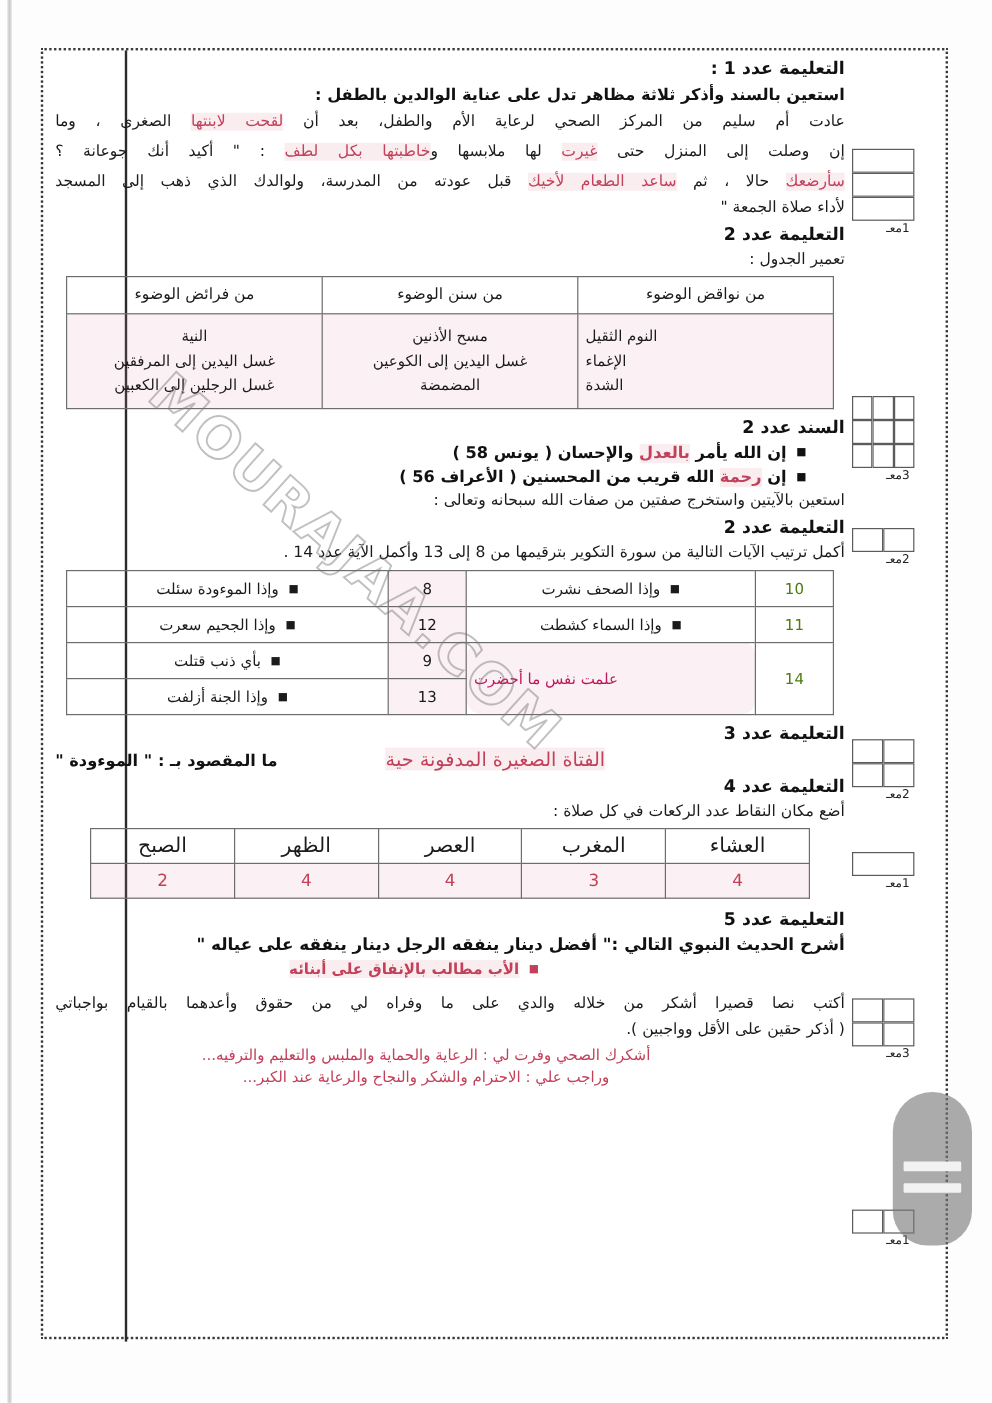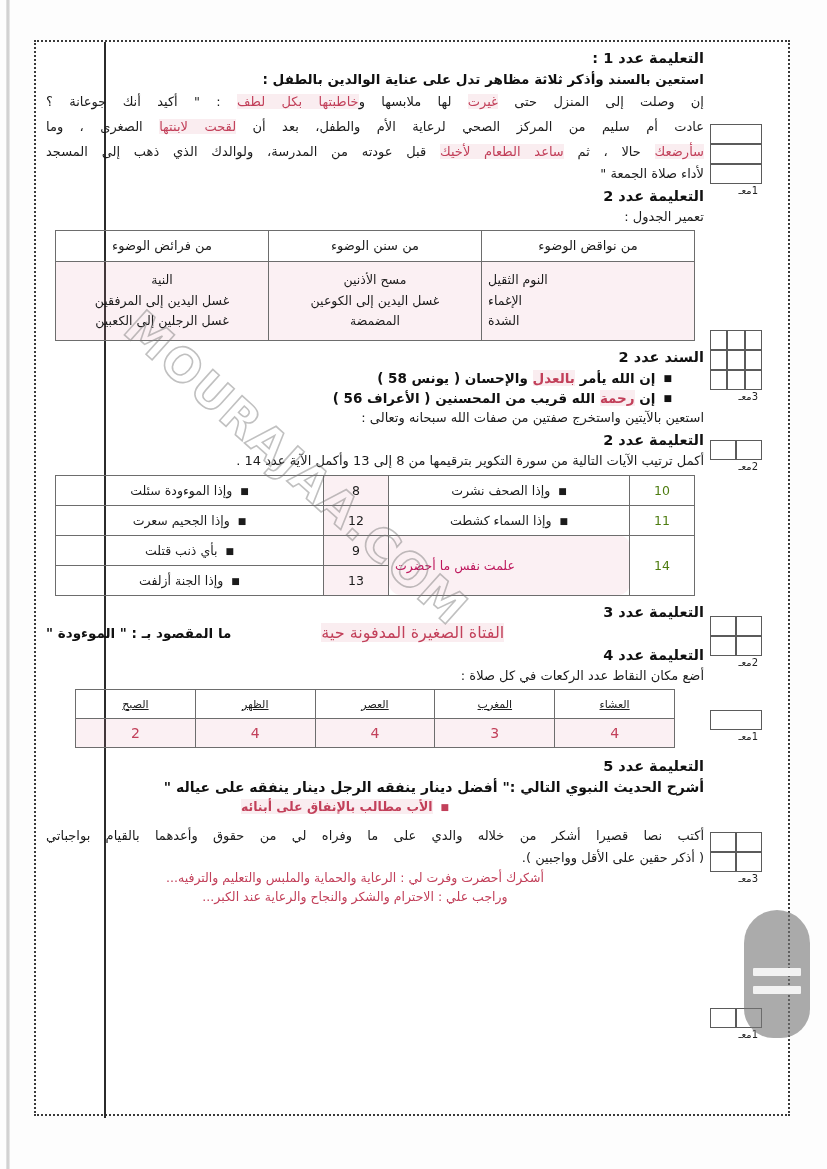--- a/index.html
+++ b/index.html
@@ -167,21 +167,21 @@
   .num-cell {
     width: 52px;
     color: #c2405a;
     background: rgba(226,140,160,0.13);
     font-size: 14px;
   }
   .num-cell.dark { color: #4d7c0f; background: transparent; }
 
   
   table.prayer-table { width: 600px; }
-  table.prayer-table th { height: 24px; font-size: 11px; text-decoration: underline; }
+  table.prayer-table th { height: 24px; font-size: 17px; }
   table.prayer-table td {
     height: 24px;
     font-size: 14px;
     color: #c2405a;
     background: rgba(226,140,160,0.13);
   }
 
   
   .watermark {
     position: absolute;
@@ -323,24 +323,24 @@
       </div>
 
     </div>
 
     <div class="content-col">
 
       <div class="heading">التعليمة عدد 1 :</div>
       <div class="subheading">استعين بالسند وأذكر ثلاثة مظاهر تدل على عناية الوالدين بالطفل :</div>
 
       <div class="just-par">
+        <span>عادت أم سليم من المركز الصحي لرعاية الأم والطفل، بعد أن </span><span class="ans">لقحت لابنتها</span><span> الصغرى ، وما</span>
+      </div>
+      <div class="just-par">
         <span>إن وصلت إلى المنزل حتى </span><span class="ans">غيرت</span><span> لها ملابسها و</span><span class="ans">خاطبتها بكل لطف</span><span> : " أكيد أنك جوعانة ؟</span>
-      </div>
-      <div class="just-par">
-        <span>عادت أم سليم من المركز الصحي لرعاية الأم والطفل، بعد أن </span><span class="ans">لقحت لابنتها</span><span> الصغرى ، وما</span>
       </div>
       <div class="just-par">
         <span class="ans">سأرضعك</span><span> حالا ، ثم </span><span class="ans">ساعد الطعام لأخيك</span><span> قبل عودته من المدرسة، ولوالدك الذي ذهب إلى المسجد</span>
       </div>
       <div class="body-line">لأداء صلاة الجمعة "</div>
 
       <div class="heading" style="margin-top:2px;">التعليمة عدد 2</div>
       <div class="body-line">تعمير الجدول :</div>
 
       <table class="doc-table">
@@ -456,21 +456,21 @@
       <div class="heading" style="margin-top:8px;">التعليمة عدد 5</div>
       <div class="subheading" style="font-size:14px;padding-left:30px;">أشرح الحديث النبوي التالي :" أفضل دينار ينفقه الرجل دينار ينفقه على عياله  "</div>
       <div class="subheading ans-plain" style="font-size:12.5px;text-align:center;padding-right:60px;">
         <span style="font-size:9px;vertical-align:middle;margin-left:8px;">■</span><span class="ans">الأب مطالب بالإنفاق على أبنائه</span>
       </div>
 
       <div class="spacer-sm"></div>
 
       <div class="just-par">أكتب نصا قصيرا أشكر من خلاله والدي على ما وفراه لي من حقوق وأعدهما بالقيام بواجباتي</div>
       <div class="body-line">( أذكر حقين على الأقل وواجبين ).</div>
-      <div class="body-line ans-plain" style="font-size:12.5px;text-align:center;padding-right:40px;">أشكرك أحضرت وفرت لي : الرعاية والحماية والملبس والتعليم والترفيه...</div>
+      <div class="body-line ans-plain" style="font-size:12.5px;text-align:center;padding-right:40px;">أشكرك الصحي وفرت لي : الرعاية والحماية والملبس والتعليم والترفيه...</div>
       <div class="body-line ans-plain" style="font-size:12.5px;text-align:center;padding-right:40px;">وراجب علي : الاحترام والشكر والنجاح والرعاية عند الكبر...</div>
 
     </div>
 
   </div>
 
   <div class="watermark">
     <span>MOURAJAA.COM</span>
   </div>
 

